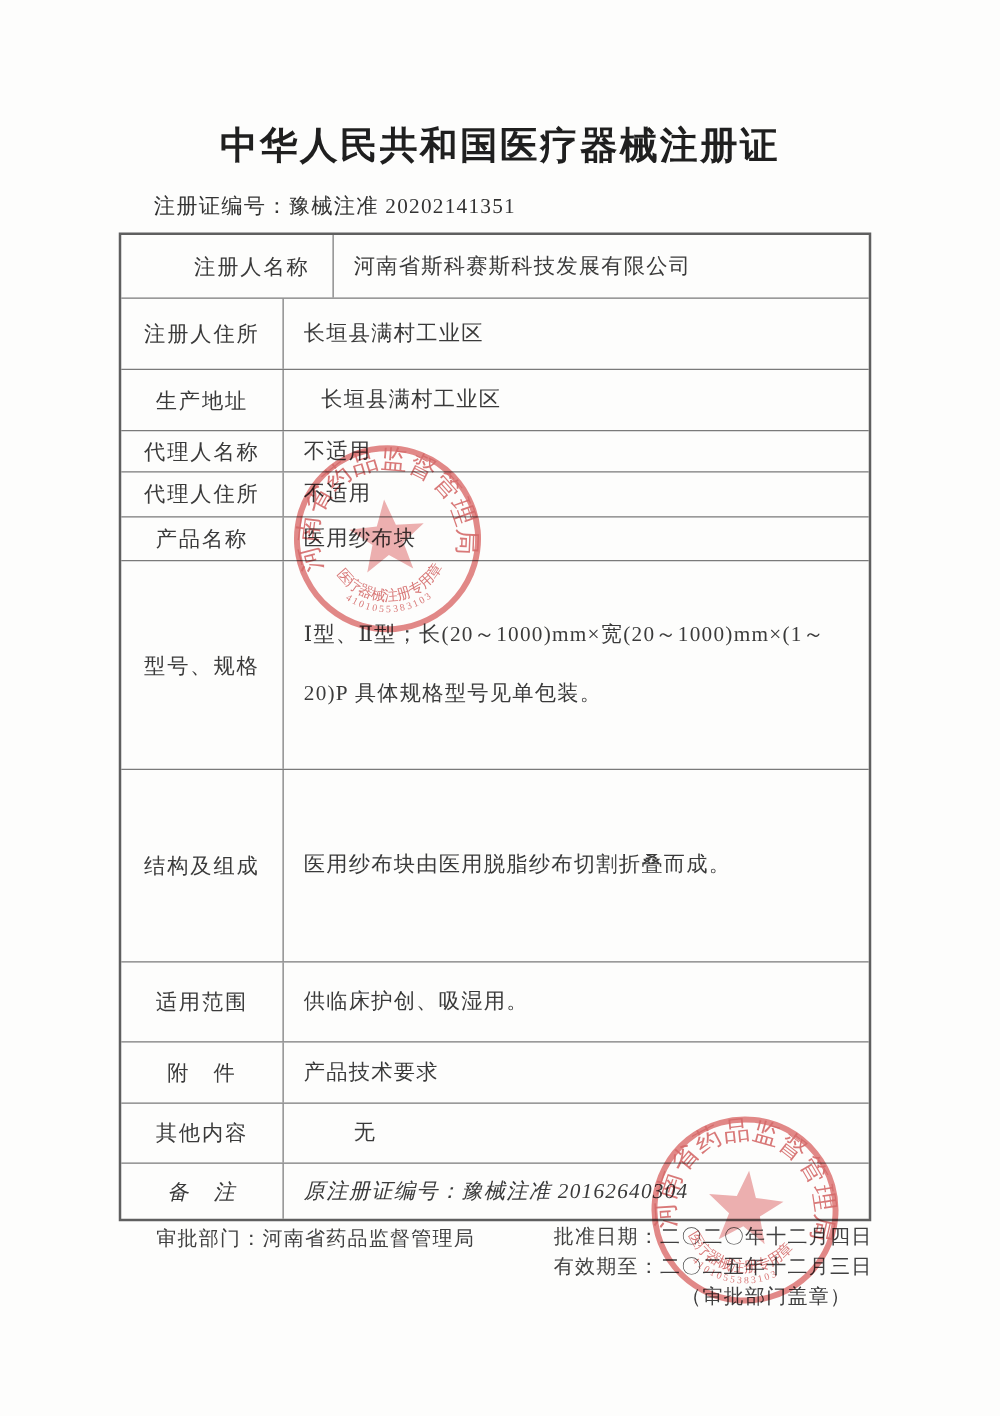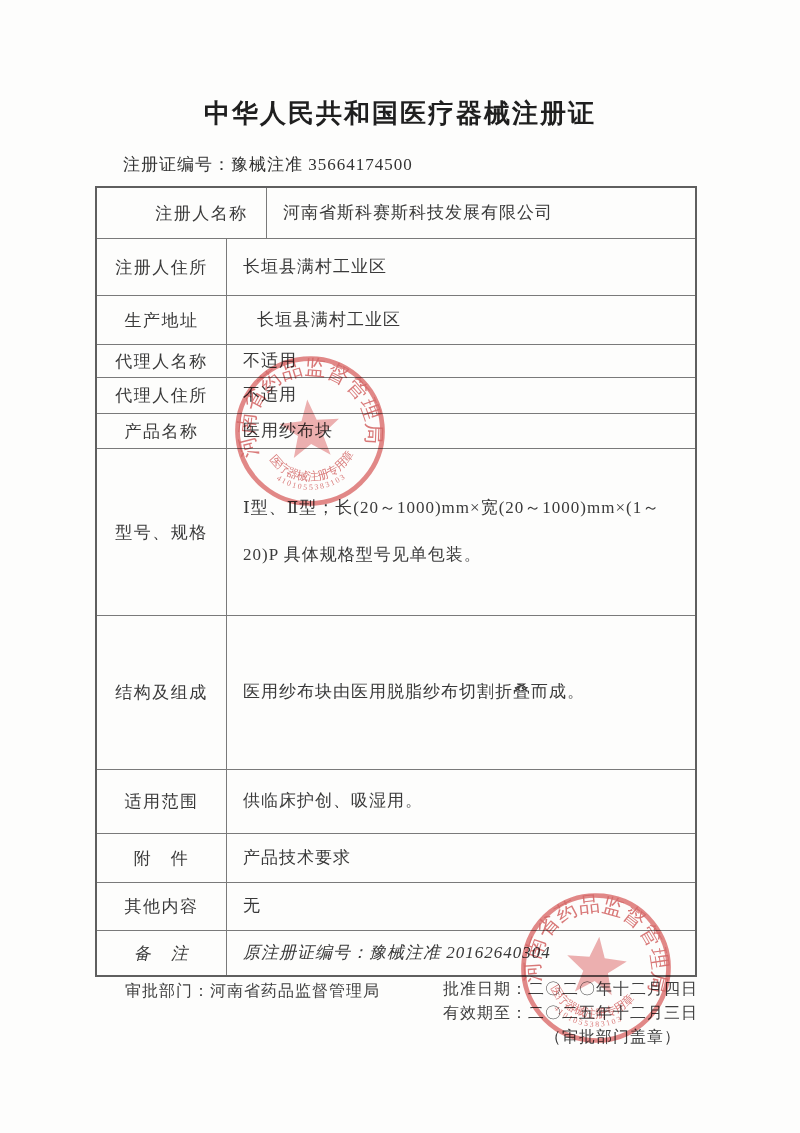--- a/index.html
+++ b/index.html
@@ -9,21 +9,21 @@
     margin:0 auto;
     background:#fdfdfc;
     overflow:hidden;
     font-family:"Liberation Serif","DejaVu Serif",serif;
     color:#3b3b3b;
   }
   .doc-title{
     position:absolute;top:96px;left:0;width:100%;
     text-align:center;
     font-family:"Liberation Sans","DejaVu Sans",sans-serif;
-    font-weight:bold;font-size:26px;letter-spacing:2px;color:#1f1f1f;
+    font-weight:bold;font-size:30px;letter-spacing:2px;color:#1f1f1f;
   }
   .reg-line{
     position:absolute;top:153px;left:123px;
     font-size:17px;letter-spacing:1px;color:#333;
   }
   .cert-table{
     position:absolute;left:95px;top:186px;width:602px;
     border:2px solid #5f5f5f;
     box-sizing:border-box;
     background:transparent;
@@ -37,21 +37,21 @@
     text-align:center;font-size:17px;letter-spacing:1.5px;color:#3a3a3a;
   }
   .cell-value{
     flex:1;display:flex;align-items:center;
     padding:4px 14px 4px 16px;box-sizing:border-box;
     font-size:17px;letter-spacing:1px;line-height:1.9;color:#3a3a3a;
   }
   .rh1{height:51px;padding-left:40px;} .rh2{height:57px;} .rh3{height:49px;gap:14px;}
   .rh4{height:33px;} .rh5{height:36px;} .rh6{height:35px;}
   .rh7{height:167px;} .rh8{height:154px;font-family:Liberation Serif, serif;} .rh9{height:64px;}
-  .rh10{height:49px;} .rh11{height:48px;} .rh12{height:44px;}
+  .rh10{height:49px;} .rh11{height:48px;gap:40px;} .rh12{height:44px;}
   .loose .cell-value{line-height:2.75;}
   .footer-item{position:absolute;font-size:16px;letter-spacing:1px;color:#404040;}
   .f-dept{left:125px;top:981px;}
   .f-date{left:443px;top:979px;}
   .f-valid{left:443px;top:1003px;}
   .f-sealnote{left:545px;top:1027px;}
   
   .stamp{position:absolute;width:210px;height:210px;
     mix-blend-mode:multiply;opacity:.88;pointer-events:none;}
   .stamp-top{left:205px;top:326px;transform:rotate(-5deg);}
@@ -62,21 +62,21 @@
   .seal-text{fill:#d05555;fill-opacity:.9;font-family:"Liberation Serif","DejaVu Serif",serif;}
 </style>
 </head>
 <body>
 
 <div class="page">
 
   <div class="doc-title">中华人民共和国医疗器械注册证</div>
 
   <div class="reg-line">
-    <span>注册证编号：</span><span>豫械注准 35664174500</span>
+    <span>注册证编号：</span><span>豫械注准 20202141351</span>
   </div>
 
   <div class="cert-table">
     <div class="row rh1">
       <div class="cell-label">注册人名称</div>
       <div class="cell-value">河南省斯科赛斯科技发展有限公司</div>
     </div>
     <div class="row rh2">
       <div class="cell-label">注册人住所</div>
       <div class="cell-value">长垣县满村工业区</div>

